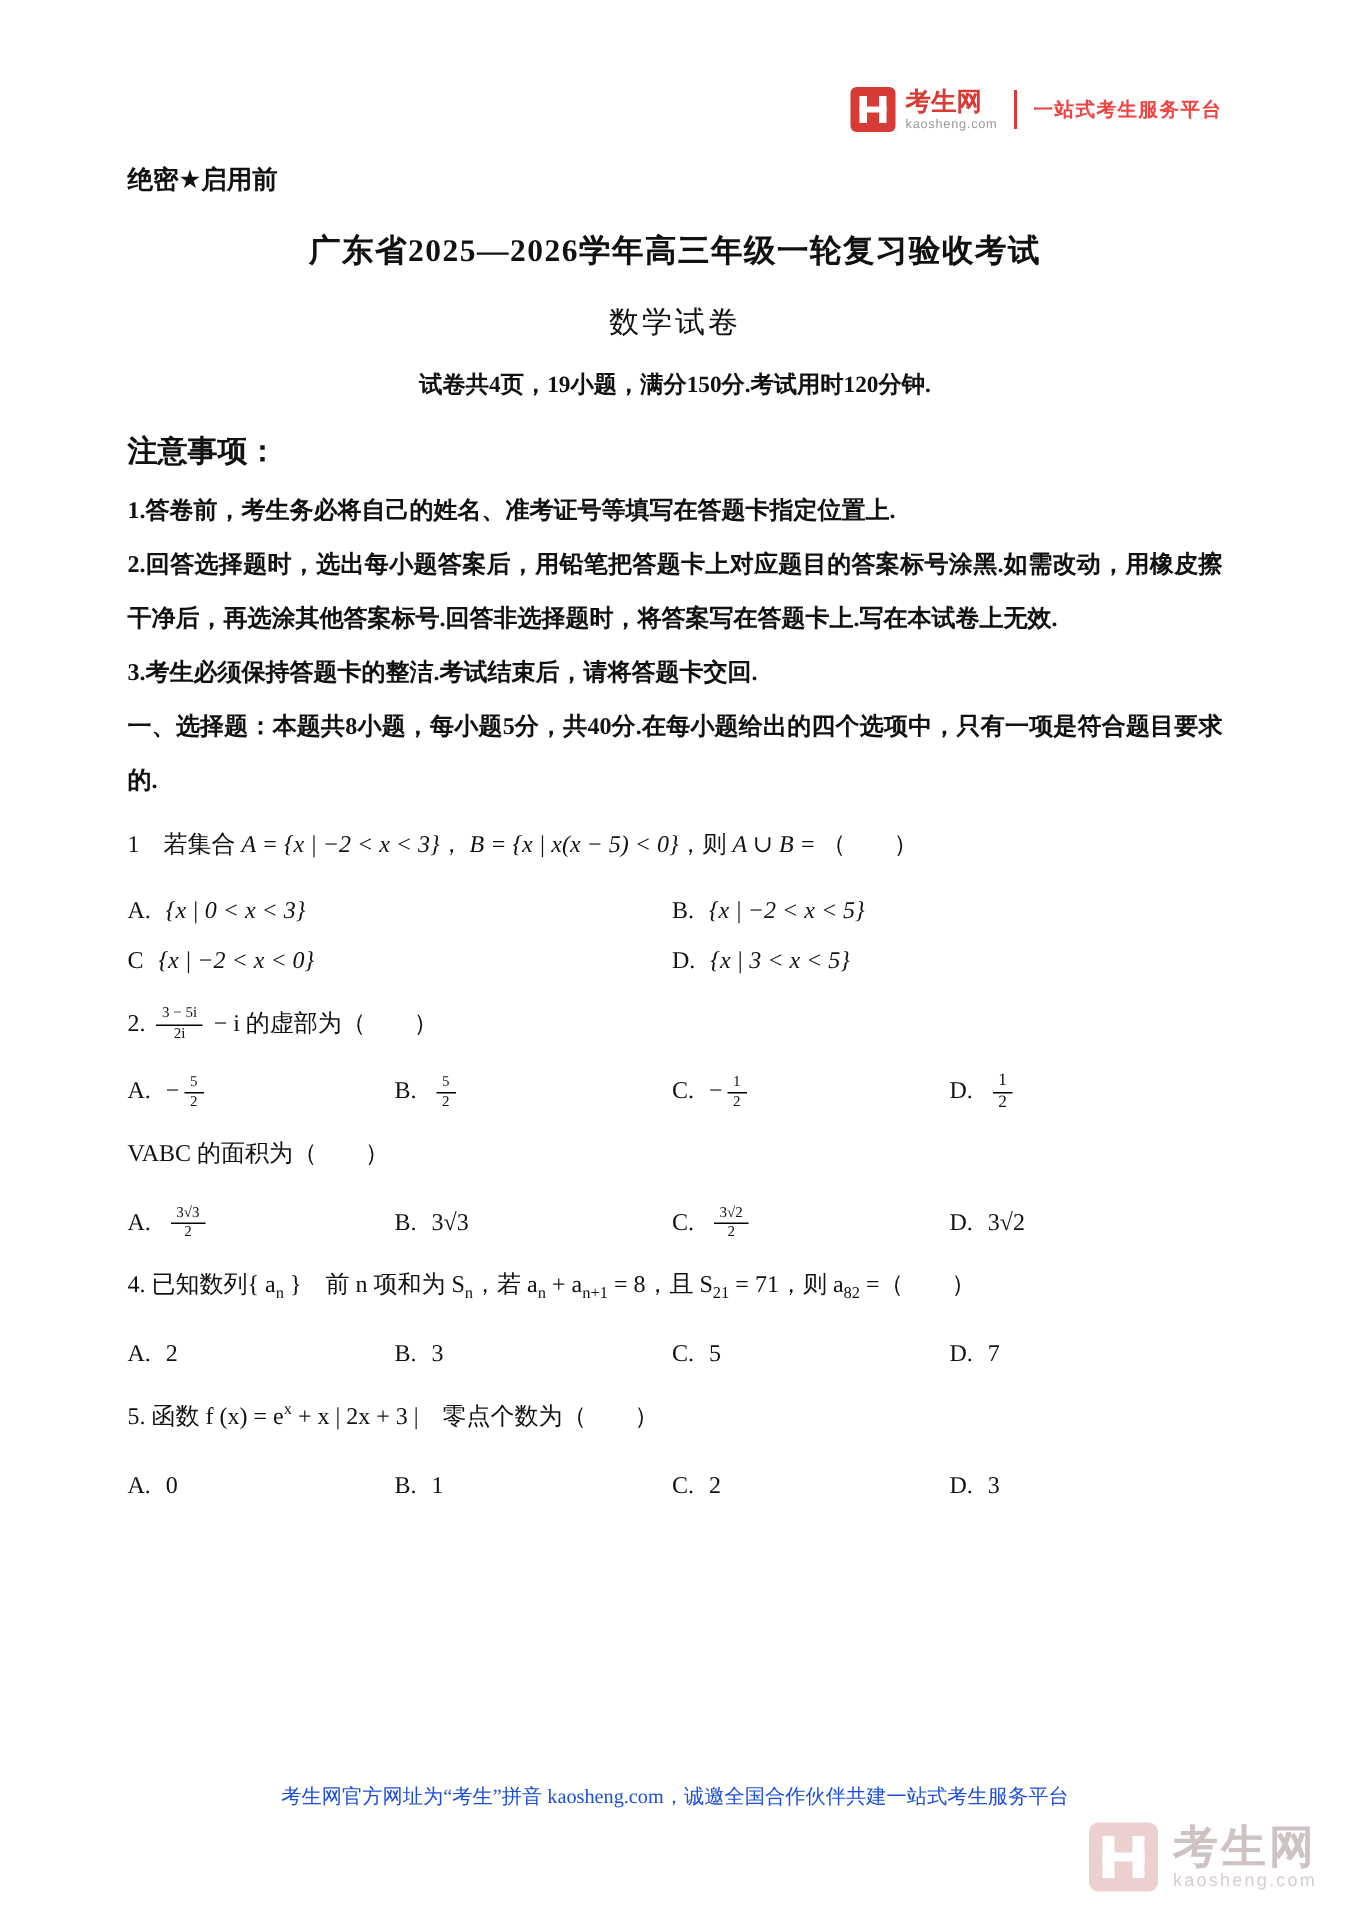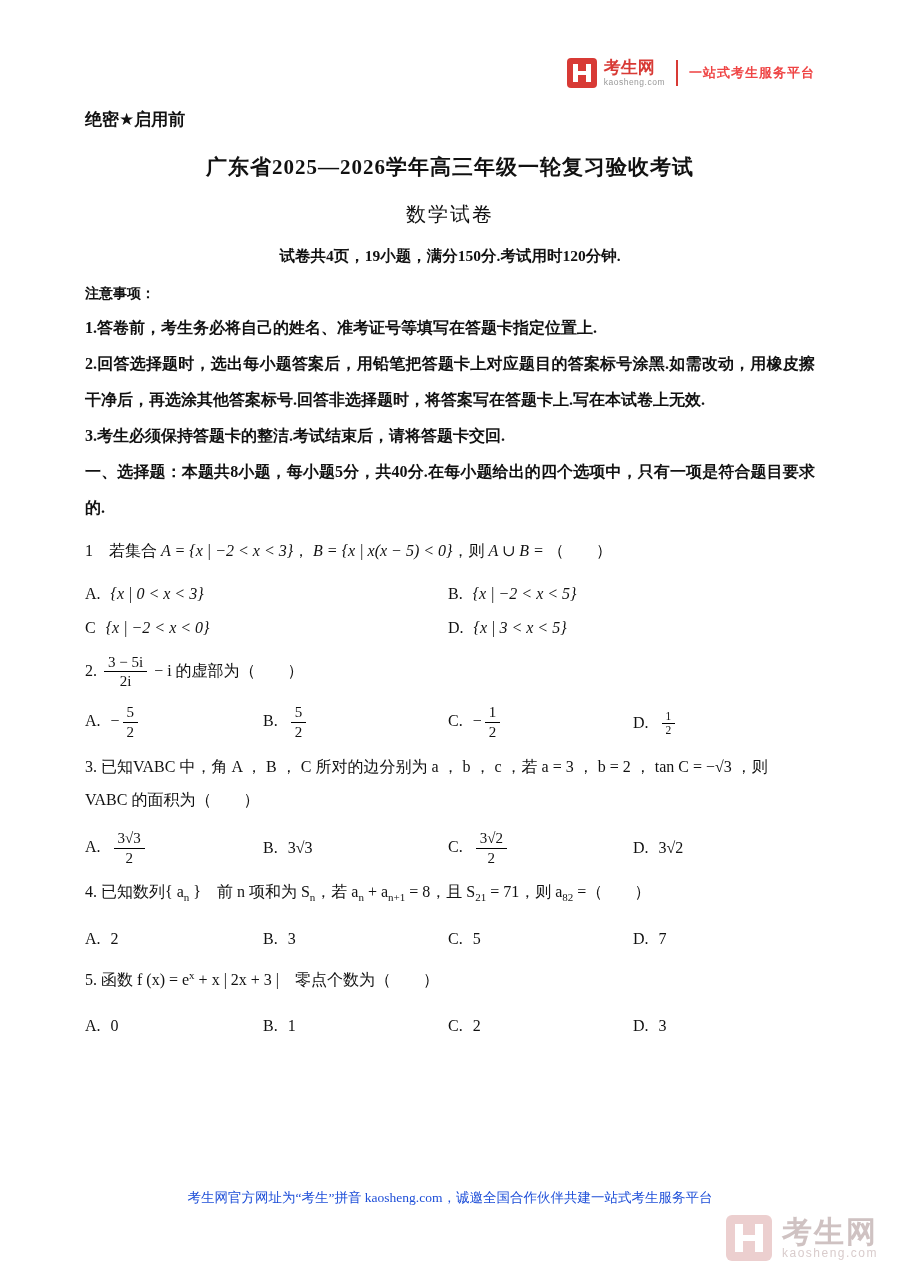--- a/index.html
+++ b/index.html
@@ -22,34 +22,34 @@
   .logo-domain { color:#999; font-size:8.5px; letter-spacing:0.5px; }
   .logo-divider { width:2px; height:26px; background:#d83a35; margin:0 4px; }
   .logo-tagline { color:#ef4444; font-size:13px; font-weight:bold; letter-spacing:1px; }
 
   
   .secrecy { margin-top:46px; font-weight:bold; font-size:17px; }
   .title { margin-top:22px; text-align:center; font-weight:bold; font-size:21px; letter-spacing:1px; }
   .subtitle { margin-top:20px; text-align:center; font-weight:normal; font-size:20px; letter-spacing:2px; }
   .meta { margin-top:18px; text-align:center; font-weight:bold; font-size:15.5px; }
 
-  .notice-heading { margin-top:12px; font-weight:bold; font-size:14px; line-height:2.2; }
+  .notice-heading { margin-top:12px; font-weight:bold; font-size:20px; line-height:2.2; }
   .notice-item { font-weight:bold; font-size:16px; line-height:2.25; text-align:justify; }
   .section-heading { font-weight:bold; font-size:16px; line-height:2.25; text-align:justify; }
 
   
   .question { font-size:16px; line-height:2.1; margin-top:8px; }
   .stem { display:block; }
   .math { font-style:italic; }
   .opts2 { display:grid; grid-template-columns:363px auto; margin-top:10px; align-items:center; }
   .opts4 { display:grid; grid-template-columns:178px 185px 185px auto; margin-top:12px; align-items:center; }
   .opt { white-space:nowrap; }
   .opt-label { margin-right:10px; }
 
-  .frac { display:inline-flex; flex-direction:column; align-items:center; vertical-align:middle; line-height:1.25; margin:0 3px; font-size:15px; }
+  .frac { display:inline-flex; flex-direction:column; align-items:center; vertical-align:middle; line-height:1.25; margin:0 3px; font-size:10px; }
   .frac .fnum { padding:0 4px; border-bottom:1px solid #000; text-align:center; }
   .frac .fden { padding:0 4px; text-align:center; }
   .frac-sm { font-size:11.5px; line-height:1.2; }
 
   sub, sup { font-size:11px; }
 
   
   .footer { position:absolute; left:0; right:0; bottom:66px; text-align:center; font-size:13.5px; color:#1d4ed8; }
 
   
@@ -140,21 +140,20 @@
       <span class="opt">
         <span class="opt-label">D.</span><span></span><span class="frac frac-sm">
             <span class="fnum">1</span>
             <span class="fden">2</span>
           </span>
       </span>
     </div>
   </div>
 
   <div class="question">
-    <span class="stem">3. 已知VABC 中，角 A ， B ， C 所对的边分别为 a ， b ， c ，若 a = 3 ， b = 2 ， tan C = −√3 ，则</span>
     <span class="stem">VABC 的面积为（　　）</span>
     <div class="opts4">
       <span class="opt">
         <span class="opt-label">A.</span><span class="frac">
             <span class="fnum">3√3</span>
             <span class="fden">2</span>
           </span>
       </span>
       <span class="opt">
         <span class="opt-label">B.</span><span>3√3</span>

